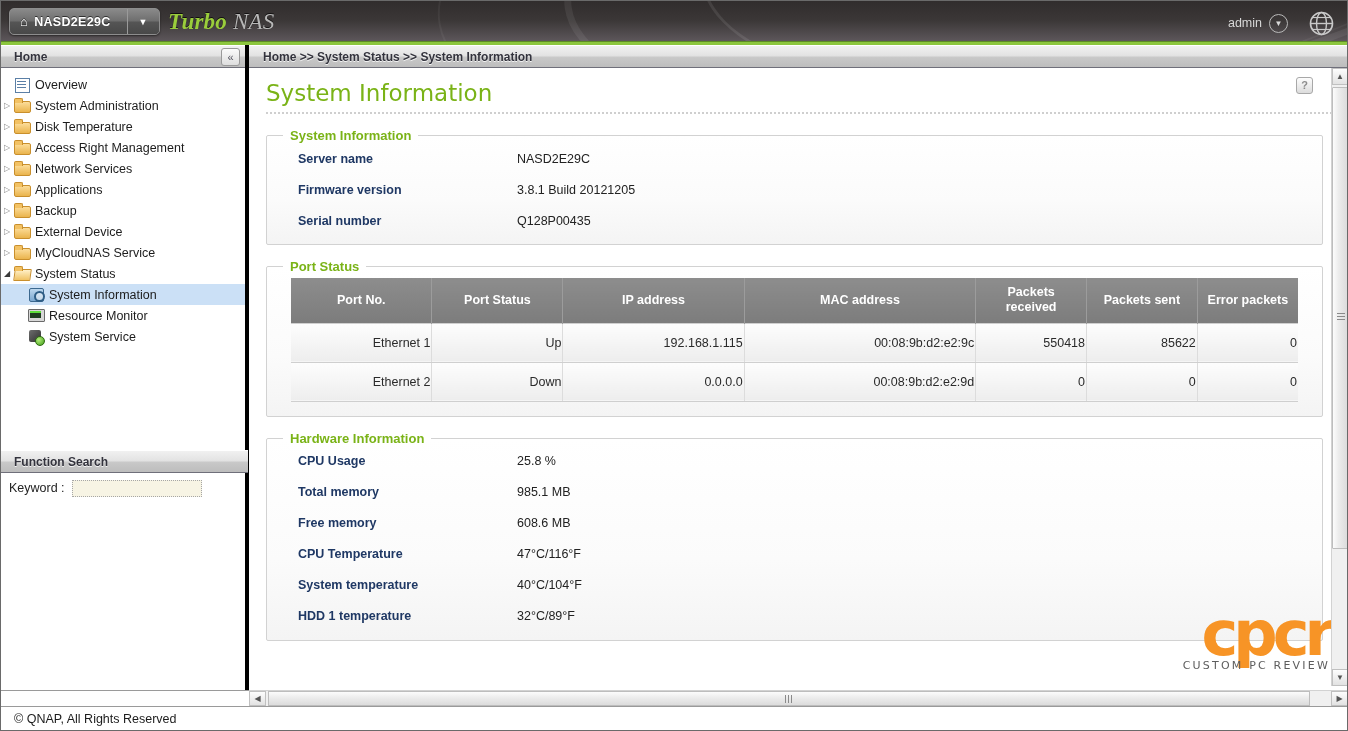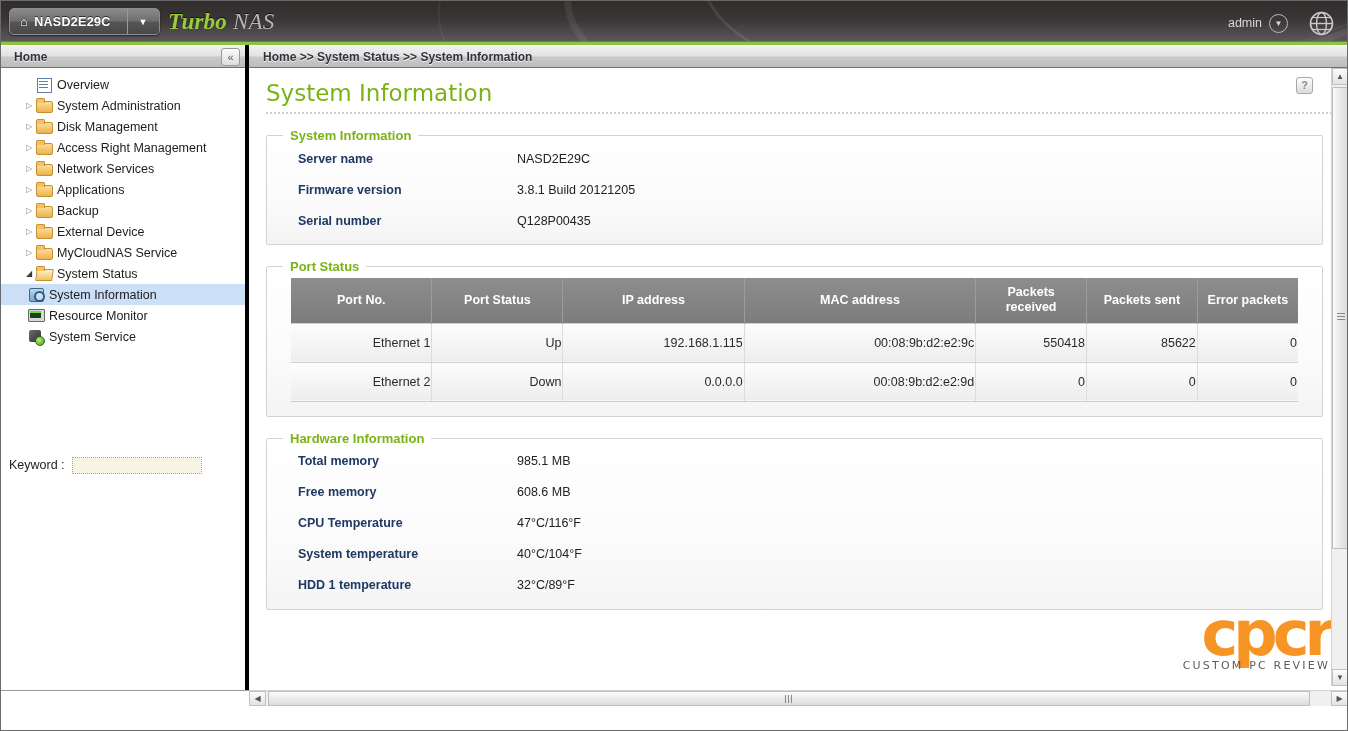--- a/index.html
+++ b/index.html
@@ -94,21 +94,21 @@
   .collapse-btn {
     position: absolute; right: 5px; top: 2px;
     width: 19px; height: 18px;
     border: 1px solid #9a9a9a; border-radius: 3px;
     background: linear-gradient(to bottom,#fbfbfb,#dedede);
     color: #55555f; font-size: 11px; line-height: 16px; text-align: center;
   }
   .tree { padding: 6px 0 0 0; font-size: 12.5px; color: #1c1c1c; }
   .tree-row {
     display: flex; align-items: center; height: 21px;
-    padding-left: 22px; white-space: nowrap;
+    padding-left: 0; white-space: nowrap;
   }
   .tree-row.child { padding-left: 28px; }
   .tree-row.selected {
     background: #cbe0f6;
   }
   .arrow {
     width: 14px; display: inline-block; text-align: center;
     color: #8a8a8a; font-size: 8px; flex: 0 0 14px;
   }
   .arrow.open { color: #3a3a3a; }
@@ -384,21 +384,21 @@
           <span class="tree-label">Overview</span>
         </div>
         <div class="tree-row">
           <span class="arrow">▷</span>
           <span class="ico ico-folder"></span>
           <span class="tree-label">System Administration</span>
         </div>
         <div class="tree-row">
           <span class="arrow">▷</span>
           <span class="ico ico-folder"></span>
-          <span class="tree-label">Disk Management</span>
+          <span class="tree-label">Disk Temperature</span>
         </div>
         <div class="tree-row">
           <span class="arrow">▷</span>
           <span class="ico ico-folder"></span>
           <span class="tree-label">Access Right Management</span>
         </div>
         <div class="tree-row">
           <span class="arrow">▷</span>
           <span class="ico ico-folder"></span>
           <span class="tree-label">Network Services</span>
@@ -436,20 +436,23 @@
           <span class="ico ico-monitor"></span>
           <span class="tree-label">Resource Monitor</span>
         </div>
         <div class="tree-row child">
           <span class="ico ico-service"></span>
           <span class="tree-label">System Service</span>
         </div>
       </div>
 
     <div class="func-search">
+      <div class="panel-head">
+        <div class="panel-head-title">Function Search</div>
+      </div>
       <div class="keyword-row">
         <span>Keyword :</span>
         <input class="keyword-input" type="text" placeholder="" style="">
       </div>
     </div>
   </div>
 
   <div class="content">
     <div class="breadcrumb">Home &gt;&gt; System Status &gt;&gt; System Information</div>
 
@@ -510,20 +513,24 @@
                 <td>0</td>
               </tr>
             </tbody>
         </table>
       </fieldset>
 
       <fieldset class="card">
         <legend>Hardware Information</legend>
         <div id="hwinfo-rows">
             <div class="kv">
+              <div class="k">CPU Usage</div>
+              <div class="v">25.8 %</div>
+            </div>
+            <div class="kv">
               <div class="k">Total memory</div>
               <div class="v">985.1 MB</div>
             </div>
             <div class="kv">
               <div class="k">Free memory</div>
               <div class="v">608.6 MB</div>
             </div>
             <div class="kv">
               <div class="k">CPU Temperature</div>
               <div class="v">47°C/116°F</div>
@@ -556,15 +563,18 @@
 
   <div class="sb-leftfill"></div>
   <div class="hscroll">
     <div class="hs-btn hs-left">◀</div>
     <div class="hs-thumb">
       <div class="hs-grip"></div>
     </div>
     <div class="hs-btn hs-right">▶</div>
   </div>
 
+  <div class="footer">
+    <span>© QNAP, All Rights Reserved</span>
+  </div>
 
   <div class="outer-border"></div>
 </div>
 
 </body></html>

